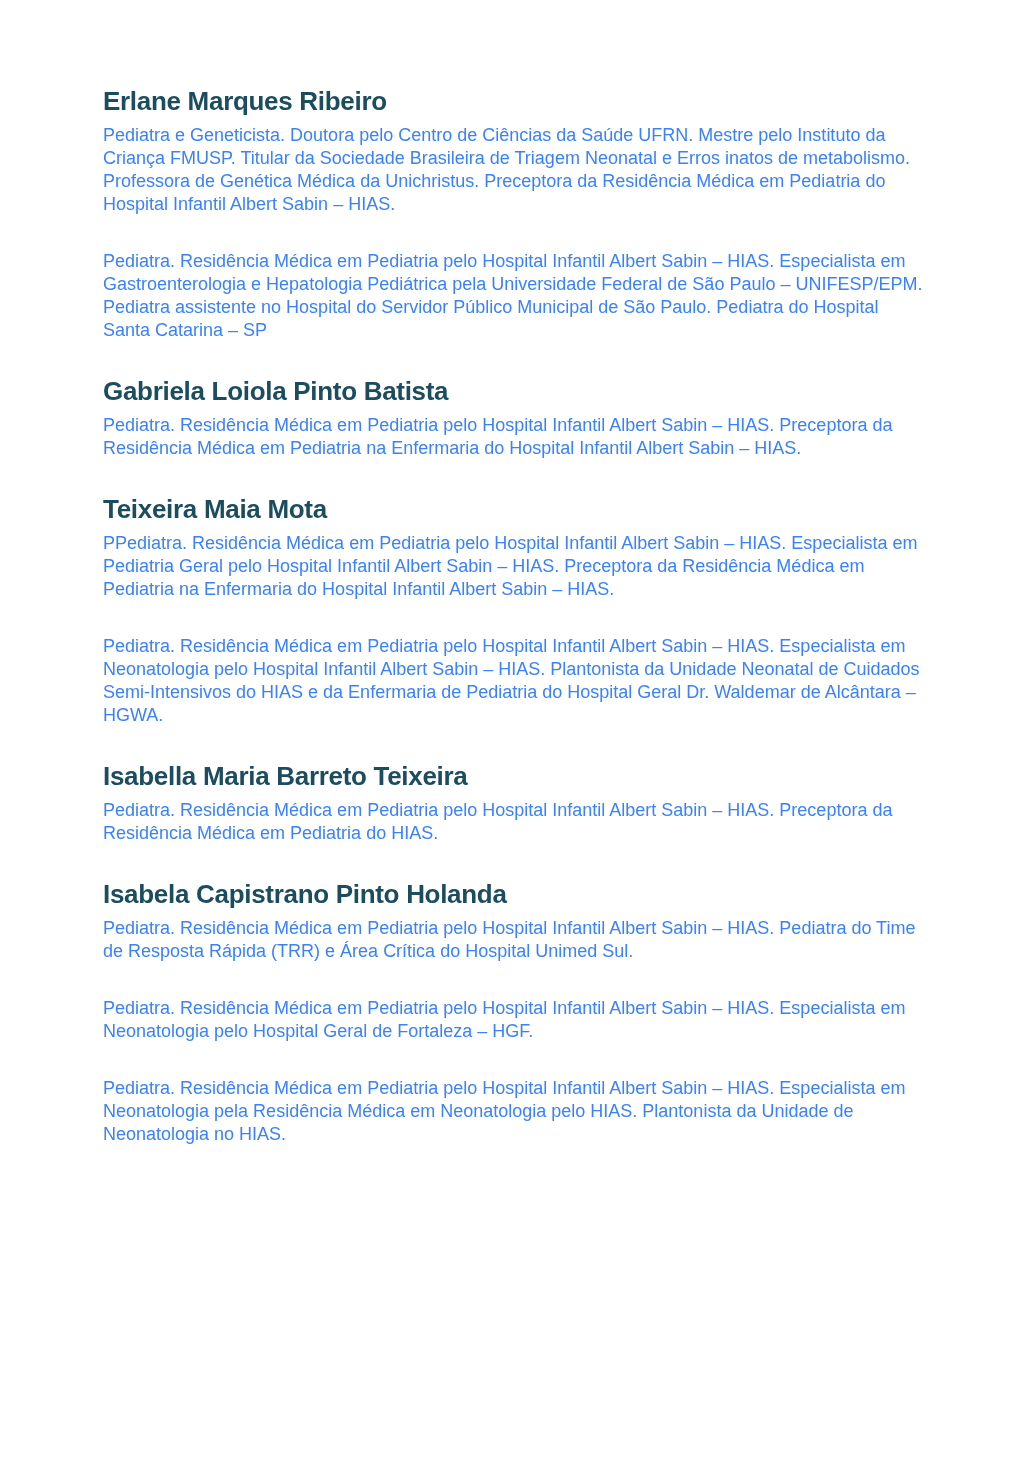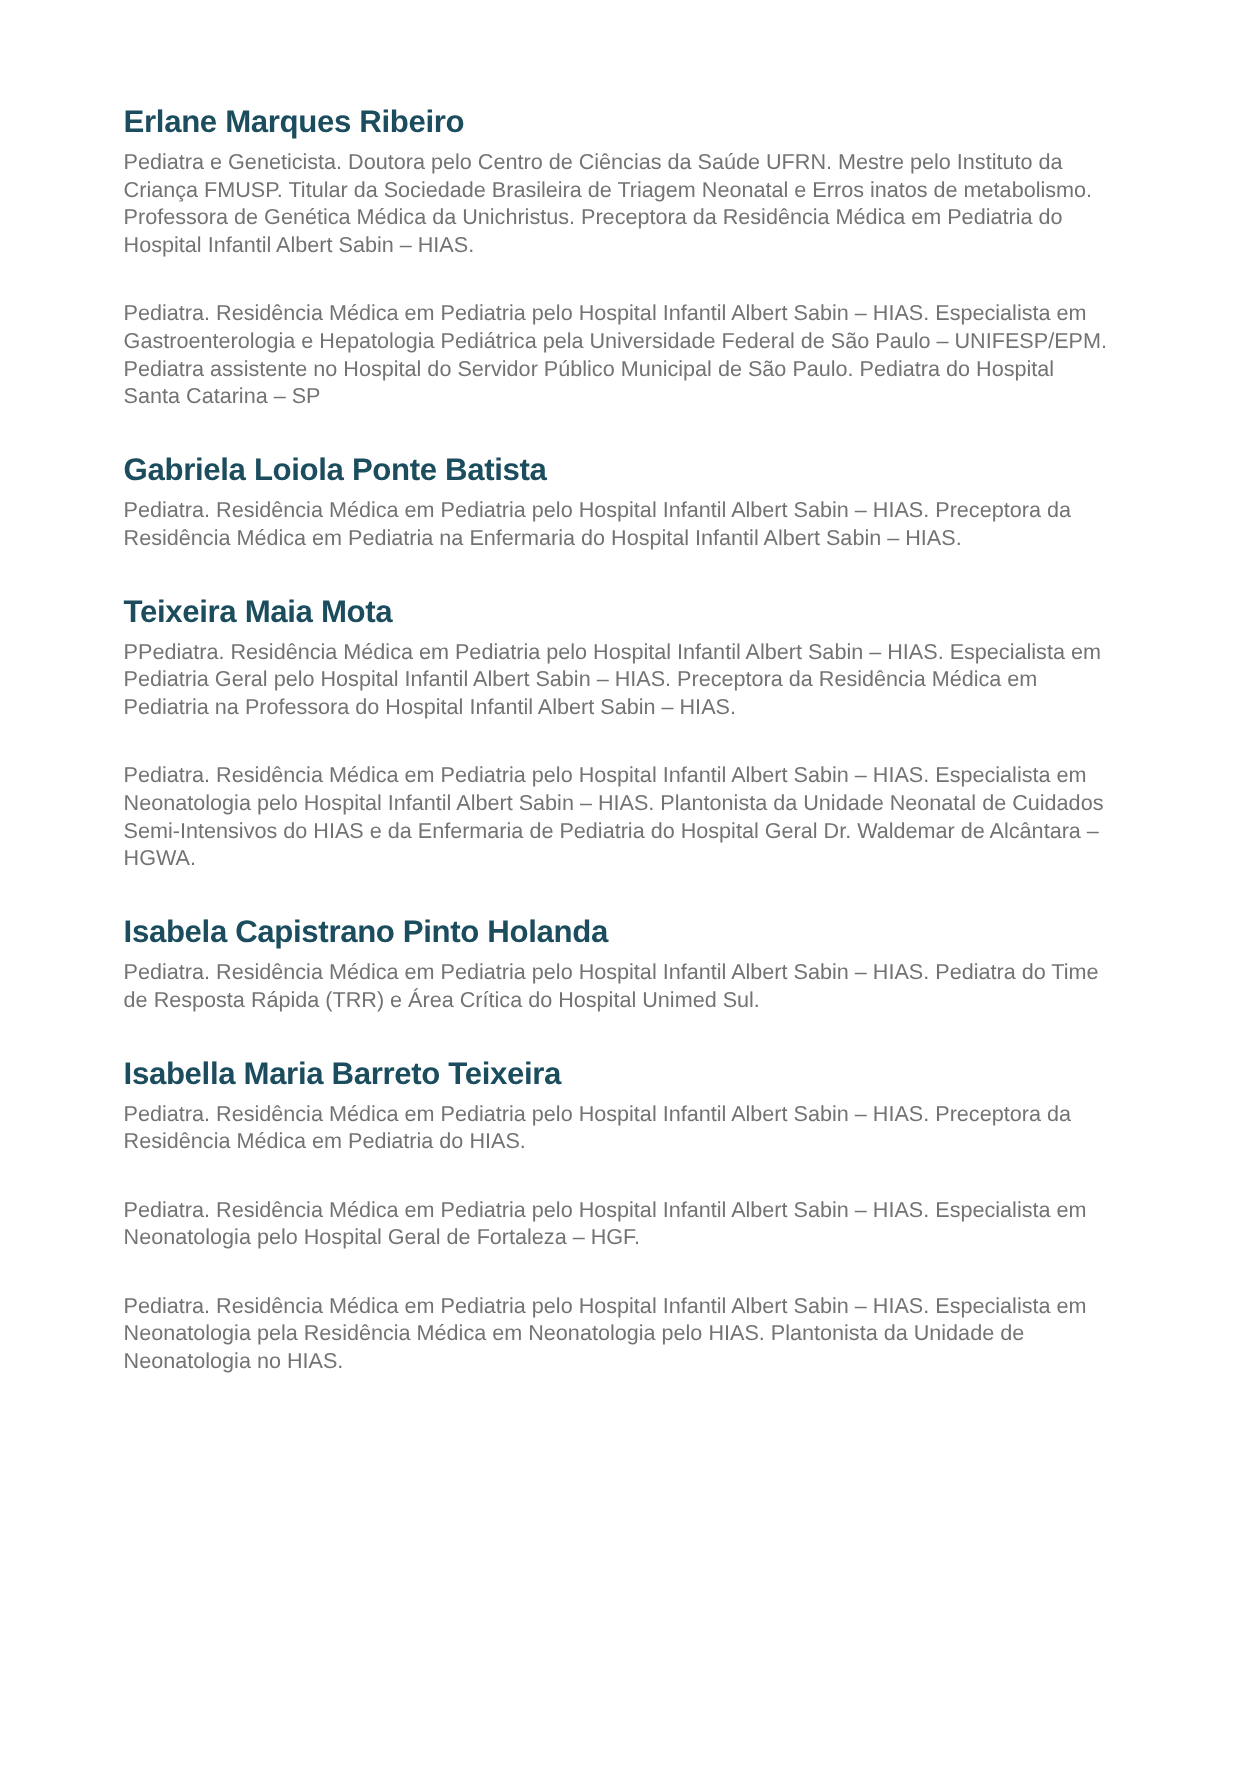--- a/index.html
+++ b/index.html
@@ -27,60 +27,60 @@
     font-size: 26px;
     line-height: 30px;
     font-weight: bold;
     letter-spacing: -0.3px;
     color: #1c4d5e;
     margin: 0 0 8px 0;
   }
   .person-bio {
     font-size: 18px;
     line-height: 23px;
-    color: #737373;
+    color: #3b82f6;
     margin: 0;
   }
 </style>
 </head>
 <body>
 
 <div class="page">
 
   <section class="person-section">
     <h2 class="person-name">Erlane Marques Ribeiro</h2>
     <p class="person-bio">Pediatra e Geneticista. Doutora pelo Centro de Ciências da Saúde UFRN. Mestre pelo Instituto da Criança FMUSP. Titular da Sociedade Brasileira de Triagem Neonatal e Erros inatos de metabolismo.  Professora de Genética Médica da Unichristus. Preceptora da Residência Médica em Pediatria do Hospital Infantil Albert Sabin – HIAS.</p>
   </section>
 
   <section class="person-section">
     <p class="person-bio">Pediatra. Residência Médica em Pediatria pelo Hospital Infantil Albert Sabin – HIAS. Especialista em Gastroenterologia e Hepatologia Pediátrica pela Universidade Federal de São Paulo – UNIFESP/EPM. Pediatra assistente no Hospital do Servidor Público Municipal de São Paulo. Pediatra do Hospital Santa Catarina – SP</p>
   </section>
 
   <section class="person-section">
-    <h2 class="person-name">Gabriela Loiola Ponte Batista</h2>
+    <h2 class="person-name">Gabriela Loiola Pinto Batista</h2>
     <p class="person-bio">Pediatra. Residência Médica em Pediatria pelo Hospital Infantil Albert Sabin – HIAS. Preceptora da Residência Médica em Pediatria na Enfermaria do Hospital Infantil Albert Sabin – HIAS.</p>
   </section>
 
   <section class="person-section">
     <h2 class="person-name">Teixeira Maia Mota</h2>
-    <p class="person-bio">PPediatra. Residência Médica em Pediatria pelo Hospital Infantil Albert Sabin – HIAS. Especialista em Pediatria Geral pelo Hospital Infantil Albert Sabin – HIAS. Preceptora da Residência Médica em Pediatria na Professora do Hospital Infantil Albert Sabin – HIAS.</p>
+    <p class="person-bio">PPediatra. Residência Médica em Pediatria pelo Hospital Infantil Albert Sabin – HIAS. Especialista em Pediatria Geral pelo Hospital Infantil Albert Sabin – HIAS. Preceptora da Residência Médica em Pediatria na Enfermaria do Hospital Infantil Albert Sabin – HIAS.</p>
   </section>
 
   <section class="person-section">
     <p class="person-bio">Pediatra. Residência Médica em Pediatria pelo Hospital Infantil Albert Sabin – HIAS. Especialista em Neonatologia pelo Hospital Infantil Albert Sabin – HIAS. Plantonista da Unidade Neonatal de Cuidados Semi-Intensivos do HIAS e da Enfermaria de Pediatria do Hospital Geral Dr. Waldemar de Alcântara – HGWA.</p>
   </section>
 
   <section class="person-section">
-    <h2 class="person-name">Isabela Capistrano Pinto Holanda</h2>
-    <p class="person-bio">Pediatra. Residência Médica em Pediatria pelo Hospital Infantil Albert Sabin – HIAS. Pediatra do Time de Resposta Rápida (TRR) e Área Crítica do Hospital Unimed Sul.</p>
+    <h2 class="person-name">Isabella Maria Barreto Teixeira</h2>
+    <p class="person-bio">Pediatra. Residência Médica em Pediatria pelo Hospital Infantil Albert Sabin – HIAS. Preceptora da Residência Médica em Pediatria do HIAS.</p>
   </section>
 
   <section class="person-section">
-    <h2 class="person-name">Isabella Maria Barreto Teixeira</h2>
-    <p class="person-bio">Pediatra. Residência Médica em Pediatria pelo Hospital Infantil Albert Sabin – HIAS. Preceptora da Residência Médica em Pediatria do HIAS.</p>
+    <h2 class="person-name">Isabela Capistrano Pinto Holanda</h2>
+    <p class="person-bio">Pediatra. Residência Médica em Pediatria pelo Hospital Infantil Albert Sabin – HIAS. Pediatra do Time de Resposta Rápida (TRR) e Área Crítica do Hospital Unimed Sul.</p>
   </section>
 
   <section class="person-section">
     <p class="person-bio">Pediatra. Residência Médica em Pediatria pelo Hospital Infantil Albert Sabin – HIAS. Especialista em Neonatologia pelo Hospital Geral de Fortaleza – HGF.</p>
   </section>
 
   <section class="person-section">
     <p class="person-bio">Pediatra. Residência Médica em Pediatria pelo Hospital Infantil Albert Sabin – HIAS. Especialista em Neonatologia pela Residência Médica em Neonatologia pelo HIAS. Plantonista da Unidade de Neonatologia no HIAS.</p>
   </section>
 

